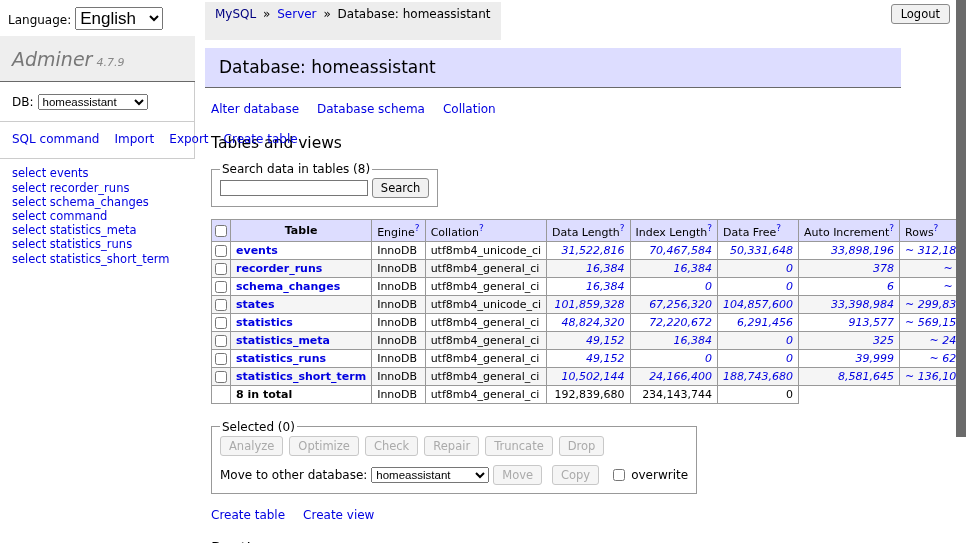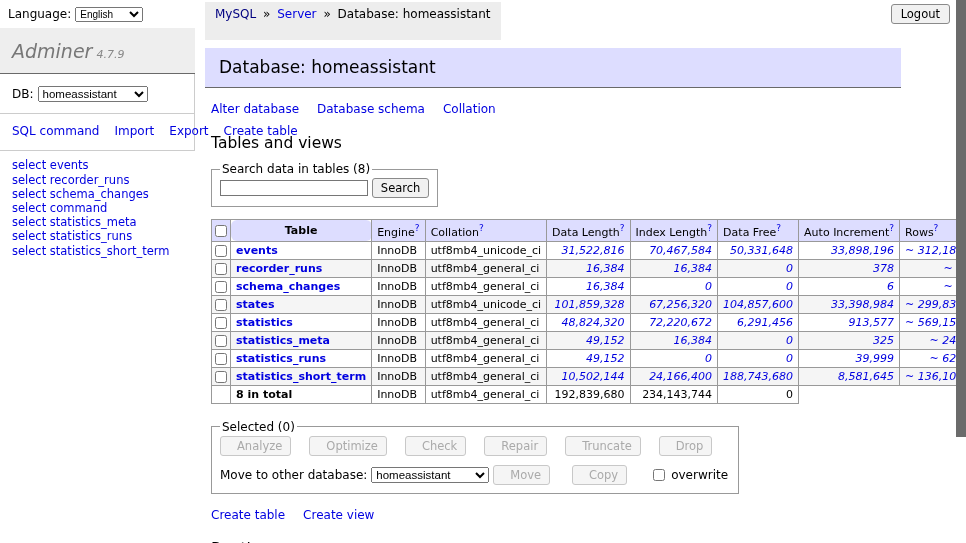--- a/index.html
+++ b/index.html
@@ -16,21 +16,21 @@
   html, body { margin: 0; padding: 0; }
   body {
     width: 966px; height: 543px; position: relative; overflow: hidden;
     background: #fff; font-family: "DejaVu Sans", sans-serif; font-size: 12px; color: #000;
   }
   a { color: var(--link-blue); text-decoration: none; cursor: pointer; }
 
   
   #sidebar { position: absolute; left: 0; top: 0; width: 195px; }
   #sidebar .lang-row { margin: 0; padding: 7px 8px 6px 8px; white-space: nowrap; }
-  #sidebar .lang-row select { width: 68px; font-size: 10px; margin-left: 4px; }
+  #sidebar .lang-row select { width: 88px; font-size: 17px; margin-left: 4px; }
   #app-header {
     margin: 0; background: #eeeeee; border-bottom: 1px solid var(--border-dark);
     padding: 8px 12px 9px; font-weight: normal;
   }
   #app-header .app-name { font-style: italic; color: #777; font-size: 19px; }
   #app-header .app-version { font-style: italic; color: #888; font-size: 11px; margin-left: 4px; }
   .db-row { margin: 0; padding: 12px 12px 11px; border-bottom: 1px solid #ccc; border-right: 1px solid #ccc; white-space: nowrap; }
   .db-row select { width: 110px; font-size: 11.5px; margin-left: 4px; }
   .sidebar-actions { margin: 0; padding: 9px 12px 10px; border-bottom: 1px solid #ccc; border-right: 1px solid #ccc; line-height: 1.45; }
   .sidebar-actions a { margin-right: 15px; white-space: nowrap; }
@@ -72,35 +72,35 @@
   }
   .btn:disabled { color: #aaa; border-color: #c8c8c8; background: #f5f5f5; cursor: default; }
 
   
   table.data-table { border-collapse: collapse; margin-top: 12px; font-size: 11px; }
   .data-table th, .data-table td {
     border: 1px solid var(--border-gray); padding: 2px 5px; white-space: nowrap; text-align: left;
     font-weight: normal; height: 17px;
   }
   .data-table thead th { background: var(--header-bg); }
-  .data-table thead th.name-col { font-weight: bold; text-align: center; min-width: 108px; border-radius: 6px; }
+  .data-table thead th.name-col { font-weight: bold; text-align: center; min-width: 108px; }
   .data-table sup a { font-size: 9px; }
   .data-table .check-col { width: 16px; text-align: center; padding: 1px 3px; }
   .data-table input[type="checkbox"] { width: 12px; height: 12px; margin: 0; vertical-align: middle; }
   .data-table tbody tr:nth-child(even) { background: var(--stripe); }
   .data-table tbody th { font-weight: bold; }
   .data-table tbody th a { font-weight: bold; }
   .data-table .num { text-align: right; min-width: 58px; }
   .data-table .num a { display: block; text-align: right; font-style: italic; }
   .data-table tfoot th { font-weight: bold; text-align: left; }
   .data-table tfoot td.num { color: #000; text-align: right; }
 
   
   #selected-fieldset { margin-top: 16px; }
-  #selected-fieldset .btn { margin-right: 18px; padding-left: 16px; }
+  #selected-fieldset .btn { margin-right: 6px; }
   .move-row { margin-top: 9px; font-size: 12px; white-space: nowrap; }
   .move-row select { width: 118px; font-size: 11.5px; margin: 0 4px; }
   .move-row label { margin-left: 4px; }
   .move-row input[type="checkbox"] { vertical-align: middle; margin: 0 2px 0 8px; width: 12px; height: 12px; }
 
   
   #scrollbar-thumb { position: absolute; top: 0; right: 0; width: 10px; height: 437px; background: #6b6b6b; }
 </style>
 </head>
 <body>

